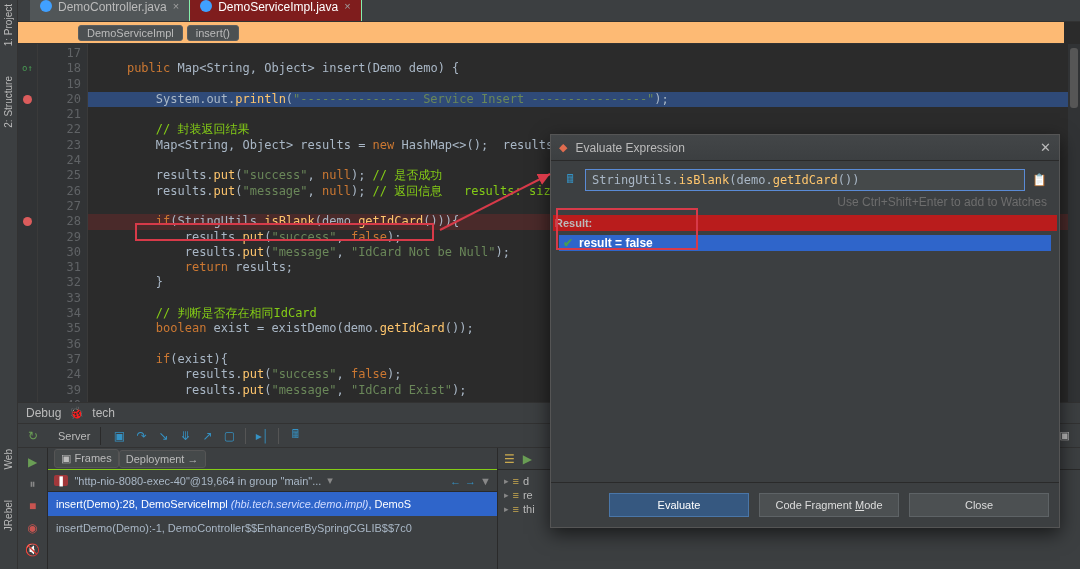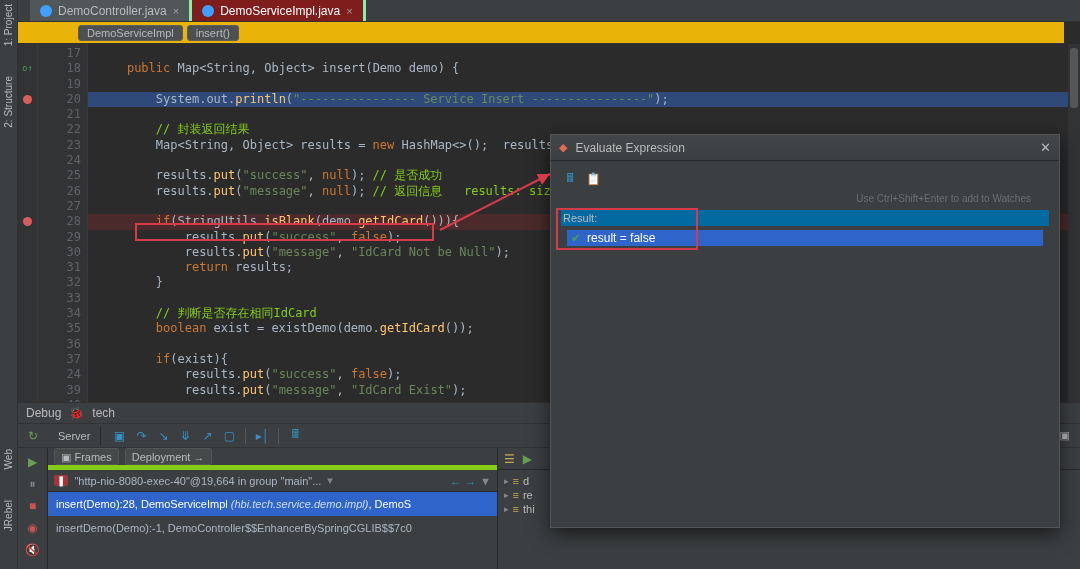--- a/index.html
+++ b/index.html
@@ -35,37 +35,37 @@
 
 .tabs {
   position: absolute;
   left: 18px; top: 0; right: 0; height: 22px;
   background: #3c3f41;
   display: flex; align-items: stretch;
   border-bottom: 1px solid #323232;
 }
 .tabs .spacer-left { width: 12px; }
 .tab {
-  display: flex; align-items: center; gap: 6px;
+  display: flex; gap: 6px;
   padding: 0 10px;
   background: #515658;
-  border-right: 3px solid #86efac;
+  border-right: 1px solid #86efac;
   cursor: pointer;
   font-size: 12px;
   color: #bbbbbb;
 }
 .tab.active { background: #7f1d1d; color: #ffffff; }
 .tab .fileicon { width: 12px; height: 12px; border-radius: 50%; background: #40a0ff; display: inline-block; }
 .tab .close { color: #a0a0a0; font-size: 11px; }
 
 
 .crumbs {
   position: absolute;
   left: 18px; top: 22px; right: 16px; height: 22px;
-  background: #eab308;
+  background: #fdba74;
   display: flex; align-items: center; gap: 4px;
   padding-left: 60px;
   border-bottom: 1px solid #323232;
 }
 .crumb {
   background: #4c5052;
   border: 1px solid #5a5d5f;
   border-radius: 3px;
   padding: 1px 8px;
   font-size: 11px;
@@ -152,21 +152,21 @@
 }
 .debug-left-strip {
   width: 30px; background: #3c3f41; border-right:1px solid #2a2a2a;
   display:flex; flex-direction:column; align-items:center; gap:6px; padding-top:6px;
 }
 .dls-ico { width:16px; height:16px; display:flex; align-items:center; justify-content:center; color:#6a9e55; cursor:pointer; font-size:12px; }
 .frames-panel {
   width: 450px; display:flex; flex-direction:column;
   border-right:1px solid #2a2a2a;
 }
-.frames-head { height: 22px; display:flex; padding:0 6px; border-bottom:5px solid #84cc16; gap:6px; }
+.frames-head { height: 22px; display:flex; align-items:center; padding:0 6px; border-bottom:1px solid #84cc16; }
 .frames-head .fh-btn { font-size:11px; color:#bbb; padding:2px 6px; border:1px solid #555; border-radius:3px; background:#45494a; }
 .thread-row { height: 22px; display:flex; align-items:center; padding:0 6px; gap:6px; border-bottom:1px solid #2a2a2a; font-size:11px; }
 .thread-row .badge { background:#a1373a; color:#fff; border-radius:2px; padding:0 3px; font-size:10px; }
 .thread-nav { margin-left:auto; display:flex; gap:4px; }
 .thread-nav span { color:#3592c4; cursor:pointer; }
 .stack { flex:1; overflow:hidden; font-size:11px; }
 .stack .srow { padding:6px 8px; white-space:nowrap; overflow:hidden; text-overflow:ellipsis; }
 .stack .srow.sel { background:#2f65ca; color:#fff; }
 .stack .pkg { color:#808080; font-style:italic; }
 .stack .srow.sel .pkg { color:#d0dbff; }
@@ -198,24 +198,24 @@
 .dlg-title .close { margin-left:auto; color:#bbb; cursor:pointer; font-size:13px; }
 .dlg-row { padding:8px 10px 4px 10px; display:flex; gap:6px; align-items:center; }
 .dlg-row .ricon { width:18px; height:18px; display:flex; align-items:center; justify-content:center; color:#3592c4; }
 .expr-input {
   flex:1; background:#45494a; border:1px solid #5a8bd6;
   color:#a9b7c6; font-family:"Consolas",monospace; font-size:12px;
   padding:3px 6px; outline:none;
 }
 .expr-input .fn { color:#ffc66d; }
 .hist { width:18px; height:20px; display:flex; align-items:center; justify-content:center; color:#888; cursor:pointer; }
-.hint { text-align:right; font-size:10px; color:#6d6d6d; padding:0 28px 6px 0; }
+.hint { text-align:right; font-size:12px; color:#6d6d6d; padding:0 12px 6px 0; }
 .result-box {
-  margin:0 10px; flex:1; background:#0369a1;
-  display:flex; flex-direction:column;
+  margin:0 2px; flex:1; background:#b91c1c;
+  display:flex; flex-direction:column;font-weight:bold;
 }
 .result-label { font-size:11px; color:#bbb; padding:2px 2px; }
 .result-content {
   flex:1; background:#3c3f41; border:none;
   padding:4px 6px; font-size:12px;
 }
 .result-content .rrow { display:flex; align-items:center; gap:6px; background:#2f65ca; color:#fff; padding:1px 4px; }
 .result-content .rrow .chk { color:#499c54; background:#fff0; }
 .red-box {
   position:absolute; border:2px solid #d73a49; pointer-events:none;
@@ -415,31 +415,43 @@
 </div>
 
 <div class="dialog">
   <div class="dlg-title">
     <span class="appicon">◆</span>
     <span>Evaluate Expression</span>
     <span class="close">✕</span>
   </div>
   <div class="dlg-row">
     <span class="ricon">🖩</span>
+    <div class="expr-input" id="expr"><span class="cls">StringUtils</span>.<span class="fn">isBlank</span>(demo.<span class="fn">getIdCard</span>())</div>
     <span class="hist">📋</span>
   </div>
   <div class="hint">Use Ctrl+Shift+Enter to add to Watches</div>
   <div class="result-box">
     <div class="result-label">Result:</div>
     <div class="result-content">
       <div class="rrow">
         <span class="chk" style="color:#499c54;">✔</span>
         <span><span>result = </span><span>false</span></span>
       </div>
     </div>
+  </div>
+  <div class="dlg-buttons">
+    <div class="dlg-btn primary">
+        <span>Evaluate</span>
+      </div>
+    <div class="dlg-btn">
+        <span>Code Fragment <u>M</u>ode</span>
+      </div>
+    <div class="dlg-btn">
+        <span>Close</span>
+      </div>
   </div>
 </div>
 
 <div class="red-box" style="left:135px; top:223px; width:299px; height:18px;"></div>
 <div class="red-box" style="left:556px; top:208px; width:142px; height:42px;"></div>
 <svg class="arrow-svg" style="left:432px; top:160px; width:200px; height:80px;">
   <defs>
       <marker id="ah" markerWidth="8" markerHeight="8" refX="6" refY="3" orient="auto">
         <path d="M0,0 L6,3 L0,6 Z" fill="#d73a49"></path>
       </marker>

